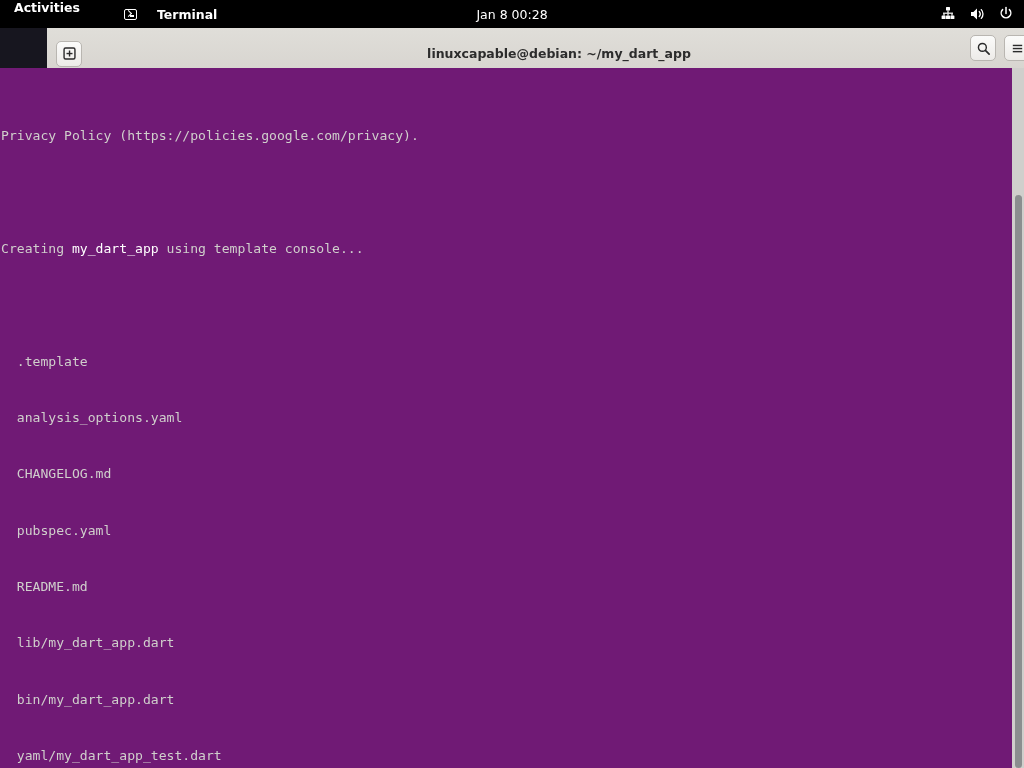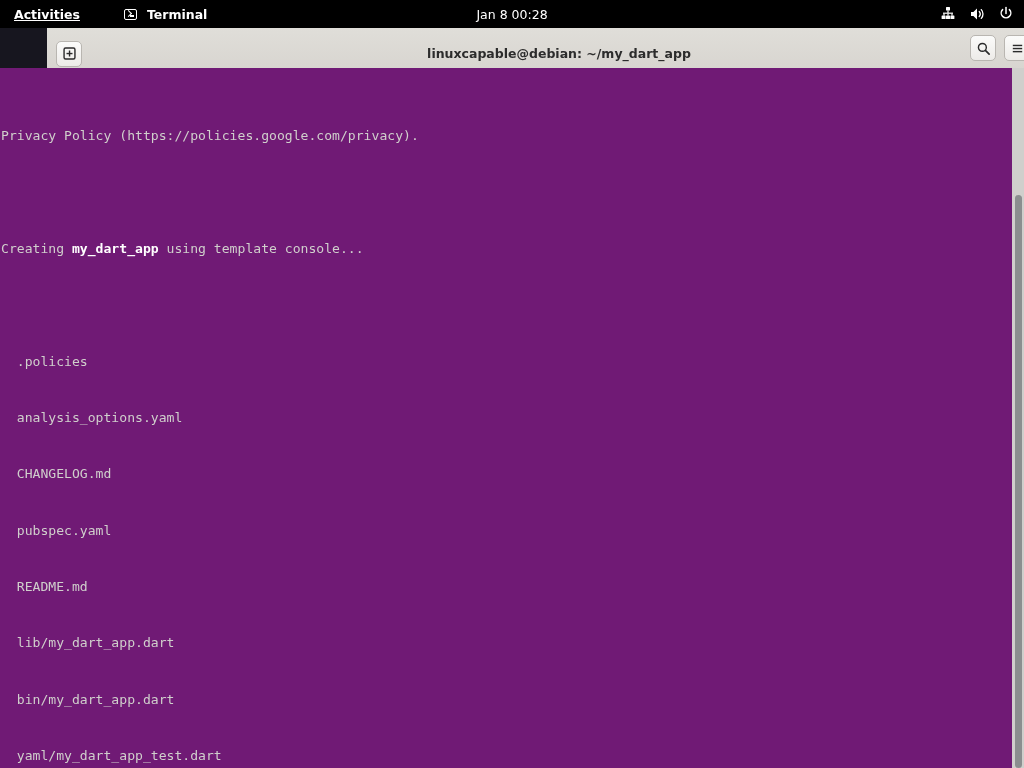--- a/index.html
+++ b/index.html
@@ -13,22 +13,22 @@
   
   #top-bar {
     position: absolute; top: 0; left: 0;
     width: 1024px; height: 28px;
     background: #000000;
     color: #ffffff;
     display: flex; align-items: center;
     font-size: 12.5px; font-weight: bold;
     font-family: "DejaVu Sans", sans-serif;
   }
-  #activities-button { padding: 0 10px 0 14px; height: 28px; display:flex; align-items:center;text-decoration:underline; }
-  #app-indicator { display: flex; align-items: center; gap: 10px; margin-left: 34px; }
+  #activities-button { padding: 0 10px 0 14px; height: 28px; display:flex; align-items:flex-start; }
+  #app-indicator { display: flex; align-items: center; gap: 20px; margin-left: 34px; }
   .term-mini-icon {
     width: 13px; height: 11px;
     border: 1.6px solid #ffffff; border-radius: 2px;
     position: relative; box-sizing: border-box;
   }
   .term-mini-icon:before {
     content: ""; position: absolute; left: 1.5px; top: 1.5px;
     width: 4px; height: 4px;
     border-right: 1.6px solid #fff; border-bottom: 1.6px solid #fff;
     transform: rotate(-45deg) skew(0deg);
@@ -91,21 +91,21 @@
     position: absolute; top: 0; left: 0;
     width: 1012px;
     padding: 3px 0 0 0;
     font-family: "DejaVu Sans Mono", monospace;
     font-size: 13.1px;
     line-height: 18.78px;
     color: #d0cfcc;
     white-space: pre;
   }
   .line { height: 18.78px; padding-left: 1px; }
-  .b { font-weight: bold; color: #ffffff; }
+  .b { font-weight: normal; color: #ffffff; }
 
   
   #scrollbar-track {
     position: absolute; top: 68px; right: 0;
     width: 12px; height: 700px;
     background: #d0cfcc;
   }
   #scrollbar-thumb {
     position: absolute; top: 127px; right: 2px;
     width: 7px; height: 573px;
@@ -187,21 +187,21 @@
   </div>
 </div>
 
 <div id="terminal">
   <div id="term-text">
 
     <div class="line"><span>Privacy Policy (https://policies.google.com/privacy).</span></div>
     <div class="line"></div>
     <div class="line"><span>Creating </span><span class="b">my_dart_app</span><span> using template console...</span></div>
     <div class="line"></div>
-    <div class="line"><span>  .policies</span></div>
+    <div class="line"><span>  .template</span></div>
     <div class="line"><span>  analysis_options.yaml</span></div>
     <div class="line"><span>  CHANGELOG.md</span></div>
     <div class="line"><span>  pubspec.yaml</span></div>
     <div class="line"><span>  README.md</span></div>
     <div class="line"><span>  lib/my_dart_app.dart</span></div>
     <div class="line"><span>  bin/my_dart_app.dart</span></div>
     <div class="line"><span>  yaml/my_dart_app_test.dart</span></div>
     
     
     

